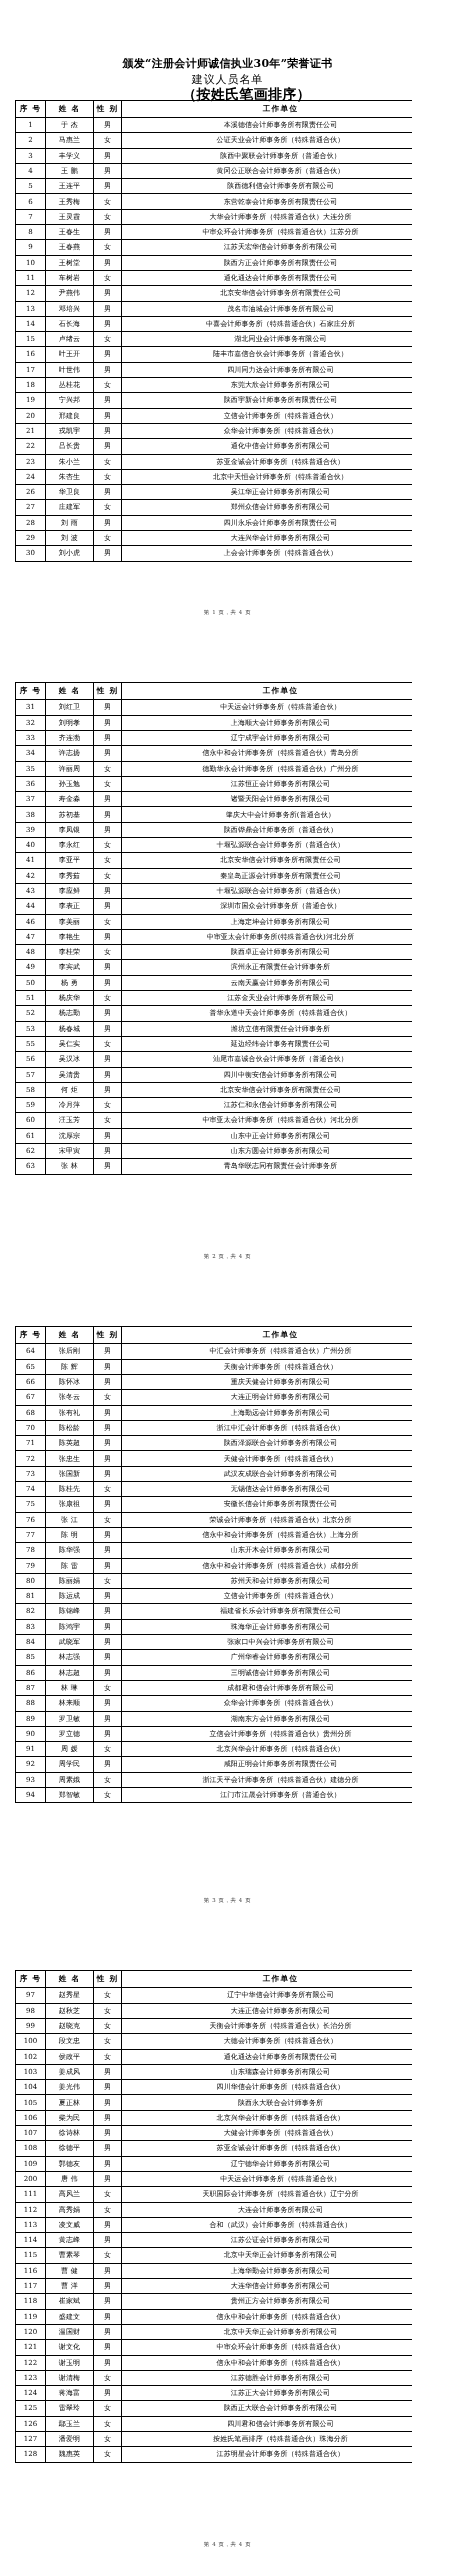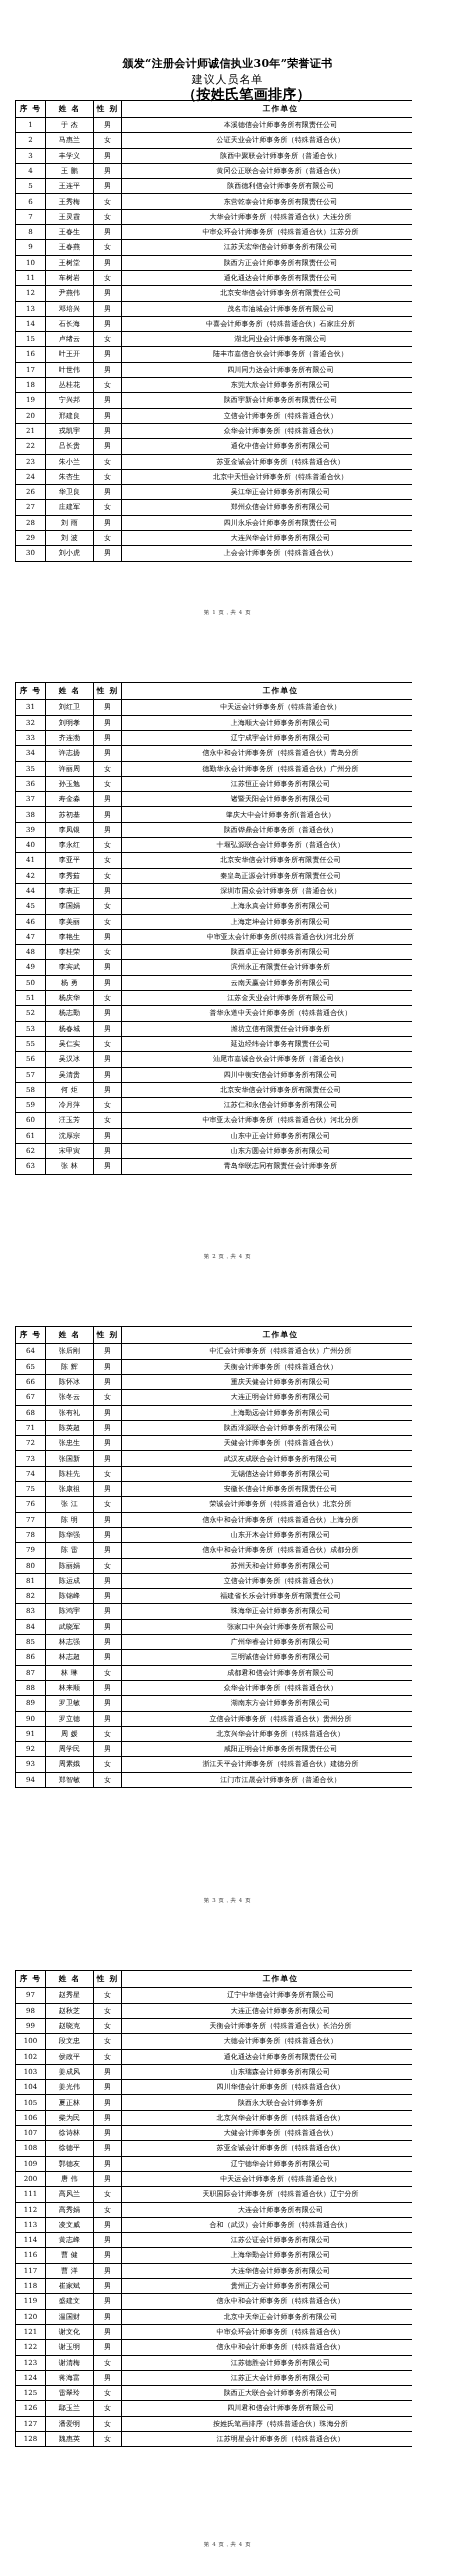--- a/index.html
+++ b/index.html
@@ -406,30 +406,30 @@
                 <td class="sex">女</td>
                 <td class="unit">北京安华信会计师事务所有限责任公司</td>
               </tr>
               <tr>
                 <td class="no">42</td>
                 <td class="name">李秀茹</td>
                 <td class="sex">女</td>
                 <td class="unit">秦皇岛正源会计师事务所有限责任公司</td>
               </tr>
               <tr>
+                <td class="no">43</td>
+                <td class="name">李应鲜</td>
+                <td class="sex">男</td>
+                <td class="unit">十堰弘源联合会计师事务所（普通合伙）</td>
+              </tr>
+              <tr>
                 <td class="no">44</td>
                 <td class="name">李表正</td>
                 <td class="sex">男</td>
                 <td class="unit">深圳市国众会计师事务所（普通合伙）</td>
-              </tr>
-              <tr>
-                <td class="no">45</td>
-                <td class="name">李国娟</td>
-                <td class="sex">女</td>
-                <td class="unit">上海永真会计师事务所有限公司</td>
               </tr>
               <tr>
                 <td class="no">46</td>
                 <td class="name">李美丽</td>
                 <td class="sex">女</td>
                 <td class="unit">上海定坤会计师事务所有限公司</td>
               </tr>
               <tr>
                 <td class="no">47</td>
                 <td class="name">李艳生</td>
@@ -576,20 +576,26 @@
                 <td class="sex">女</td>
                 <td class="unit">大连正明会计师事务所有限公司</td>
               </tr>
               <tr>
                 <td class="no">68</td>
                 <td class="name">张有礼</td>
                 <td class="sex">男</td>
                 <td class="unit">上海勤远会计师事务所有限公司</td>
               </tr>
               <tr>
+                <td class="no">70</td>
+                <td class="name">陈松龄</td>
+                <td class="sex">男</td>
+                <td class="unit">浙江中汇会计师事务所（特殊普通合伙）</td>
+              </tr>
+              <tr>
                 <td class="no">71</td>
                 <td class="name">陈英超</td>
                 <td class="sex">男</td>
                 <td class="unit">陕西泽源联合会计师事务所有限公司</td>
               </tr>
               <tr>
                 <td class="no">72</td>
                 <td class="name">张忠生</td>
                 <td class="sex">男</td>
                 <td class="unit">天健会计师事务所（特殊普通合伙）</td>
@@ -848,20 +854,26 @@
                 <td class="sex">男</td>
                 <td class="unit">合和（武汉）会计师事务所（特殊普通合伙）</td>
               </tr>
               <tr>
                 <td class="no">114</td>
                 <td class="name">黄志峰</td>
                 <td class="sex">男</td>
                 <td class="unit">江苏公证会计师事务所有限公司</td>
               </tr>
               <tr>
+                <td class="no">115</td>
+                <td class="name">曹素琴</td>
+                <td class="sex">女</td>
+                <td class="unit">北京中天华正会计师事务所有限公司</td>
+              </tr>
+              <tr>
                 <td class="no">116</td>
                 <td class="name">曹 健</td>
                 <td class="sex">男</td>
                 <td class="unit">上海华勤会计师事务所有限公司</td>
               </tr>
               <tr>
                 <td class="no">117</td>
                 <td class="name">曹 洋</td>
                 <td class="sex">男</td>
                 <td class="unit">大连华信会计师事务所有限公司</td>

